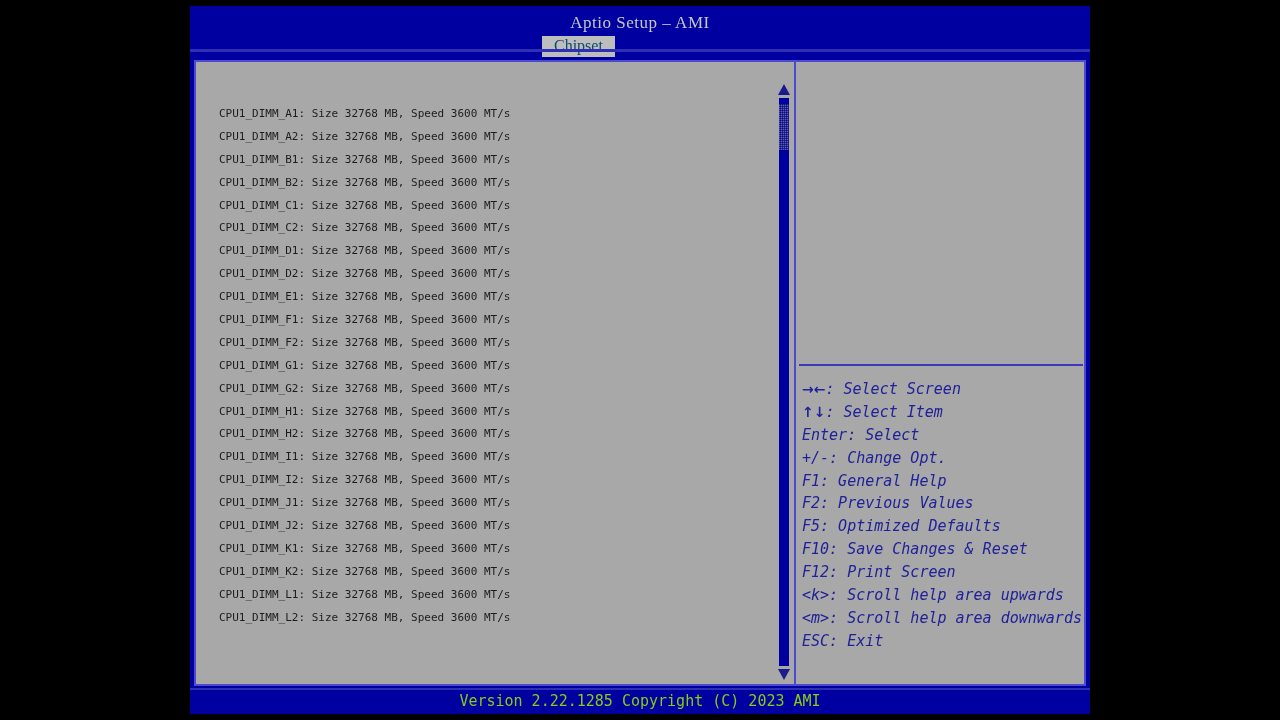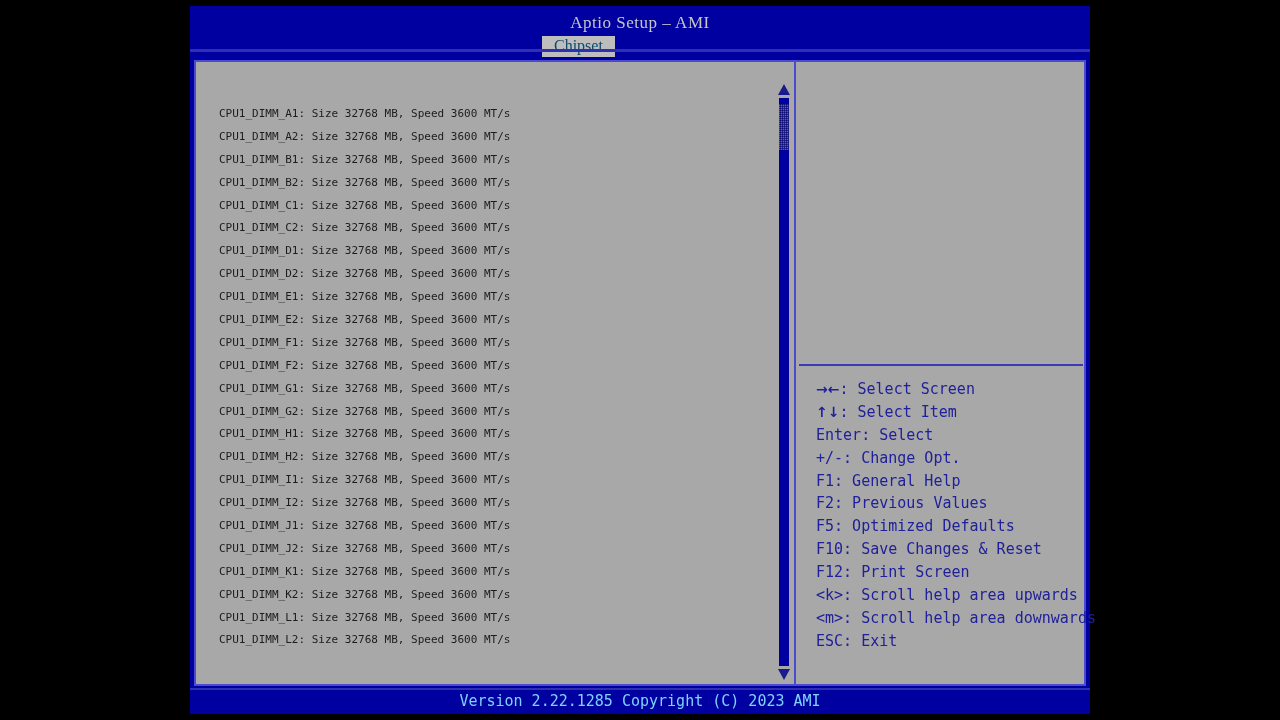--- a/index.html
+++ b/index.html
@@ -184,23 +184,24 @@
   #help-separator {
     position: absolute;
     left: 3px;
     top: 302px;
     width: 284px;
     height: 2px;
     background: #3a3ab8;
   }
   #legend-list {
     position: absolute;
-    left: 20px;
+    left: 6px;
     top: 316px;
     width: 285px;
+    font-style: italic;
   }
   .legend-row {
     height: 22.9px;
     line-height: 22.9px;
     font-size: 15px;
     color: #20209a;
     white-space: pre;
   }
   .legend-glyph {
     font-family: "DejaVu Sans", sans-serif;
@@ -225,21 +226,21 @@
     height: 2px;
     background: #2f2fb4;
   }
   #footer-version {
     position: absolute;
     left: 0;
     top: 4px;
     width: 900px;
     text-align: center;
     font-size: 15px;
-    color: #7dd3fc;
+    color: #84cc16;
     white-space: pre;
   }
 </style>
 </head>
 <body>
 
 <div id="bios-window">
 
   <div id="title-bar">
     <div id="app-title">Aptio Setup – AMI</div>
@@ -255,21 +256,20 @@
       <div id="dimm-list">
           <div class="dimm-row">CPU1_DIMM_A1: Size 32768 MB, Speed 3600 MT/s</div>
           <div class="dimm-row">CPU1_DIMM_A2: Size 32768 MB, Speed 3600 MT/s</div>
           <div class="dimm-row">CPU1_DIMM_B1: Size 32768 MB, Speed 3600 MT/s</div>
           <div class="dimm-row">CPU1_DIMM_B2: Size 32768 MB, Speed 3600 MT/s</div>
           <div class="dimm-row">CPU1_DIMM_C1: Size 32768 MB, Speed 3600 MT/s</div>
           <div class="dimm-row">CPU1_DIMM_C2: Size 32768 MB, Speed 3600 MT/s</div>
           <div class="dimm-row">CPU1_DIMM_D1: Size 32768 MB, Speed 3600 MT/s</div>
           <div class="dimm-row">CPU1_DIMM_D2: Size 32768 MB, Speed 3600 MT/s</div>
           <div class="dimm-row">CPU1_DIMM_E1: Size 32768 MB, Speed 3600 MT/s</div>
-          <div class="dimm-row">CPU1_DIMM_E2: Size 32768 MB, Speed 3600 MT/s</div>
           <div class="dimm-row">CPU1_DIMM_F1: Size 32768 MB, Speed 3600 MT/s</div>
           <div class="dimm-row">CPU1_DIMM_F2: Size 32768 MB, Speed 3600 MT/s</div>
           <div class="dimm-row">CPU1_DIMM_G1: Size 32768 MB, Speed 3600 MT/s</div>
           <div class="dimm-row">CPU1_DIMM_G2: Size 32768 MB, Speed 3600 MT/s</div>
           <div class="dimm-row">CPU1_DIMM_H1: Size 32768 MB, Speed 3600 MT/s</div>
           <div class="dimm-row">CPU1_DIMM_H2: Size 32768 MB, Speed 3600 MT/s</div>
           <div class="dimm-row">CPU1_DIMM_I1: Size 32768 MB, Speed 3600 MT/s</div>
           <div class="dimm-row">CPU1_DIMM_I2: Size 32768 MB, Speed 3600 MT/s</div>
           <div class="dimm-row">CPU1_DIMM_J1: Size 32768 MB, Speed 3600 MT/s</div>
           <div class="dimm-row">CPU1_DIMM_J2: Size 32768 MB, Speed 3600 MT/s</div>

